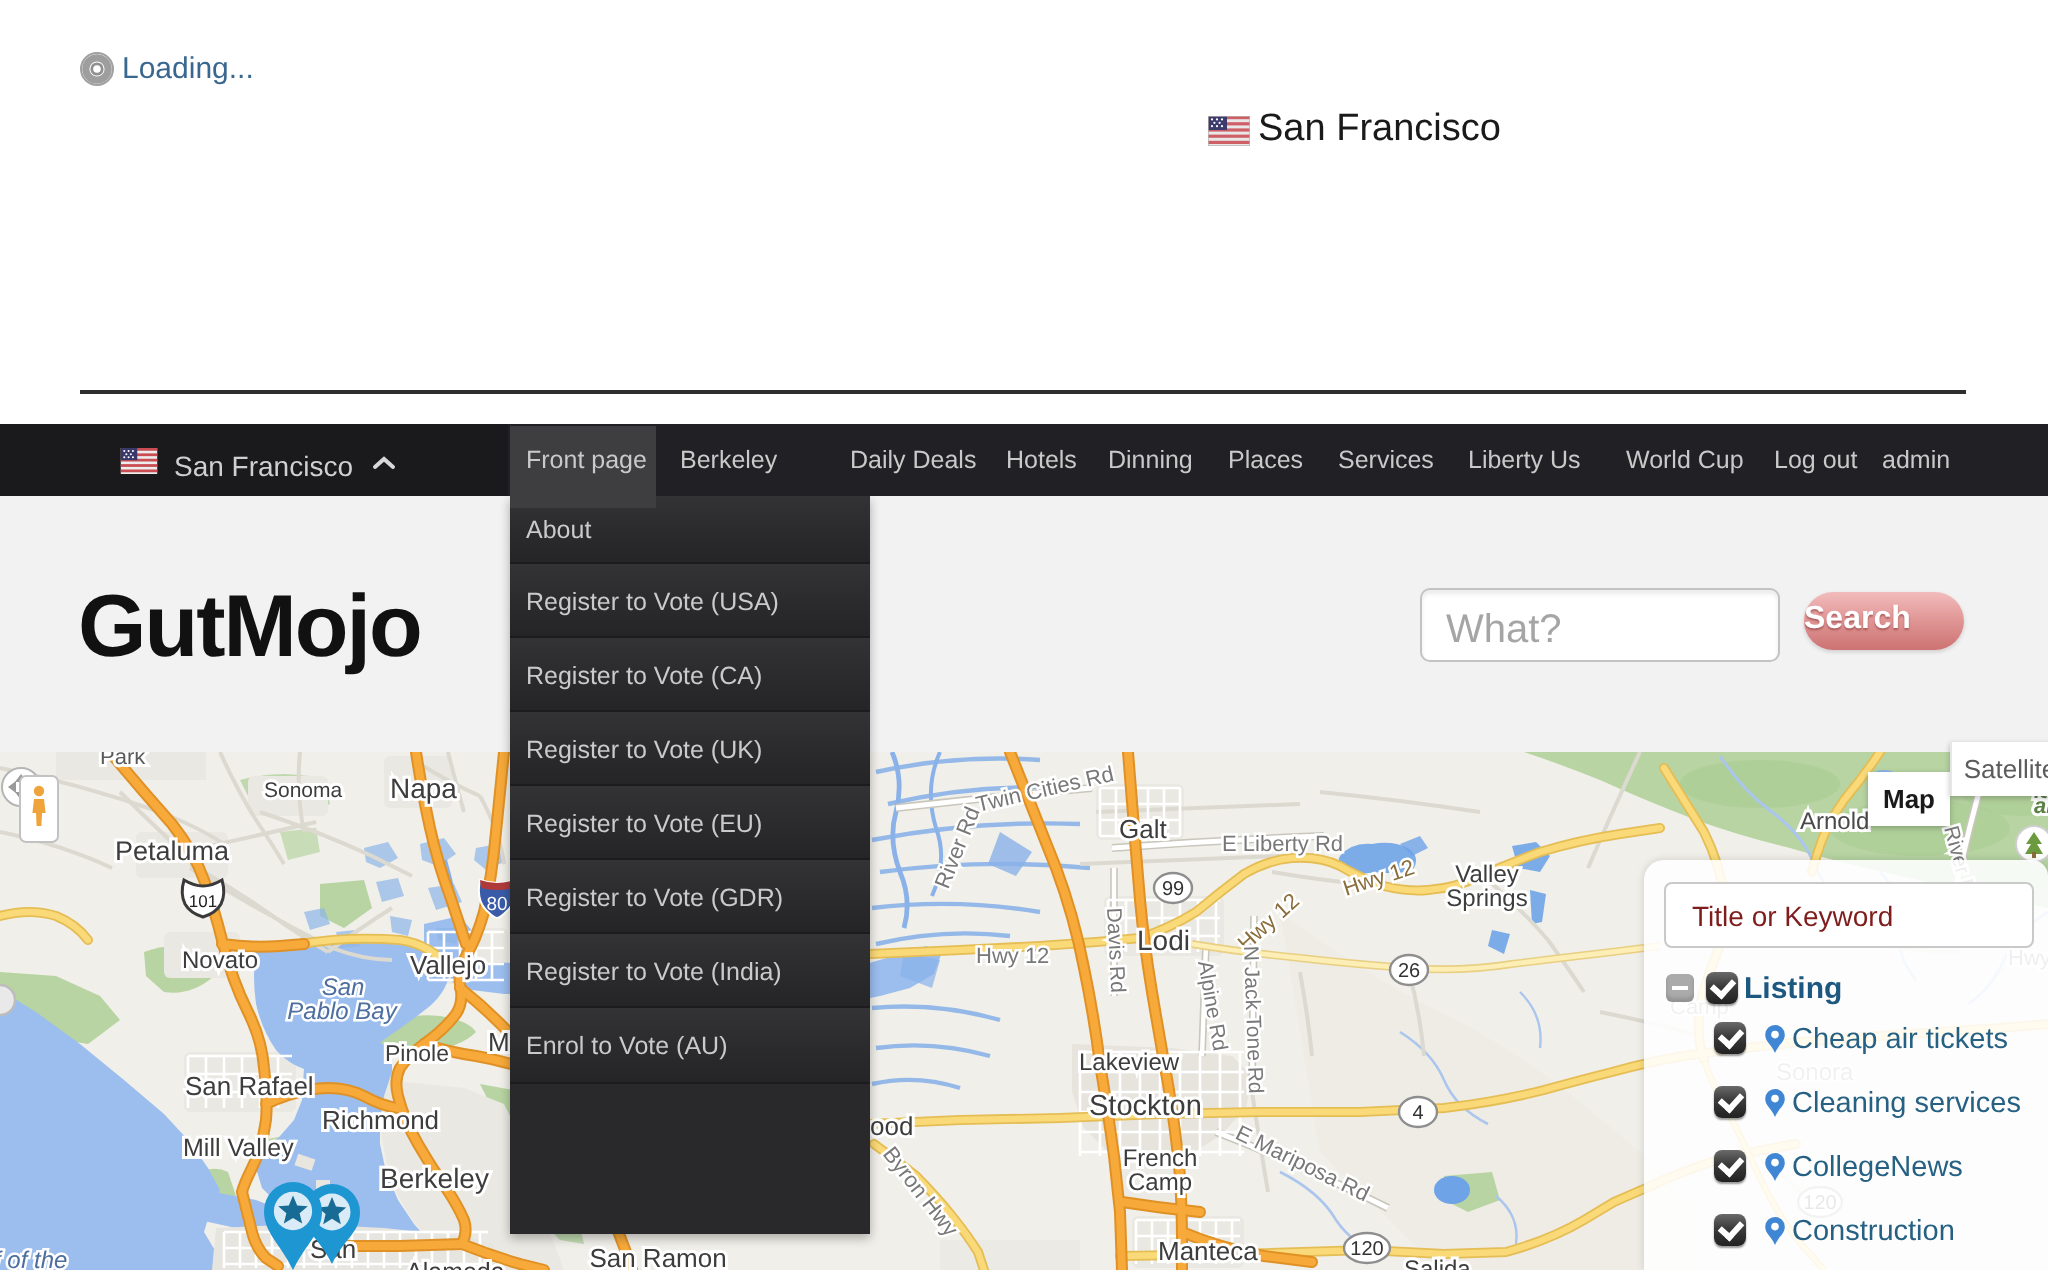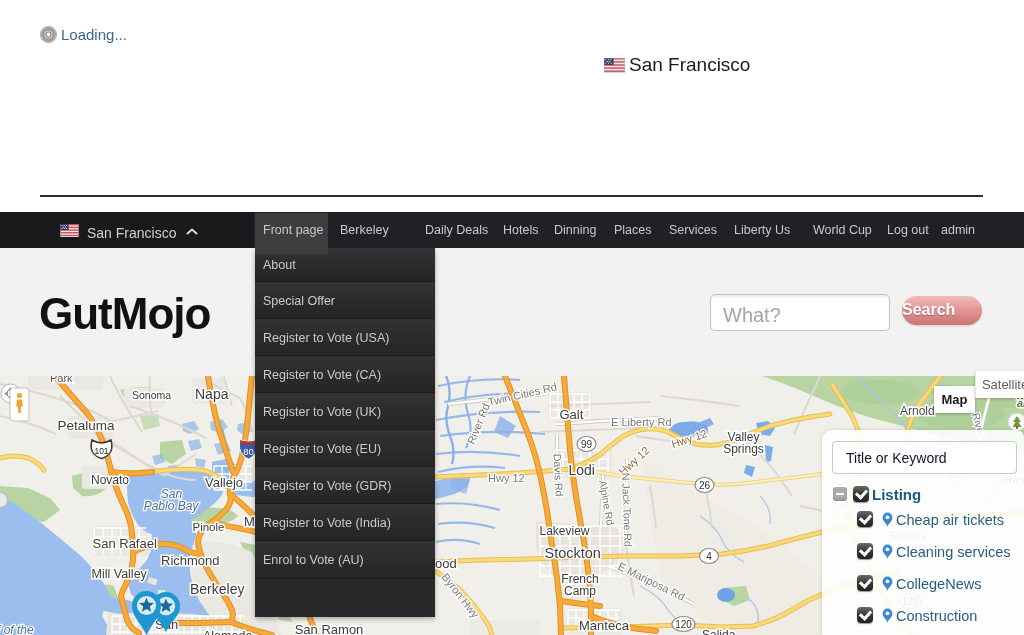--- a/index.html
+++ b/index.html
@@ -44,21 +44,21 @@
 
 .mbtn { position:absolute; z-index:10; background:#fff; font-size:13px; text-align:center;
   box-shadow:0 1px 3px rgba(0,0,0,.25);margin-left:16px; }
 .mbtn.map { left:918px; top:386px; width:41px; height:27px; line-height:27px; font-weight:bold; color:#1a1a1a; }
 .mbtn.sat { left:959px; top:371px; width:59px; height:27px; line-height:27px; color:#5c5c5c; border-left:1px solid #e6e6e6; }
 
 .panel { position:absolute; left:822px; top:430px; width:202px; height:205px; z-index:9;
   background:rgba(255,255,255,.88); border-radius:10px 8px 0 0; box-shadow:0 0 4px rgba(0,0,0,.15); }
 .tik { position:absolute; left:10px; top:11px; width:185px; height:33px; background:#fff;
   border:1px solid #c9c9c9; border-radius:4px; }
-.tik span { position:absolute; left:13px; top:8px; color:#0f172a; font-size:14px; }
+.tik span { position:absolute; left:13px; top:8px; color:#7f1d1d; font-size:14px; }
 .minusbox { position:absolute; left:11px; top:57px; width:14px; height:14px; background:#ababab;
   border-radius:3px; box-shadow:inset 0 -2px 2px rgba(0,0,0,.15); }
 .minusbox::after { content:""; position:absolute; left:3px; top:6px; width:8px; height:2px; background:#fff; }
 .cb { position:absolute; width:16px; height:16px; border-radius:4px;
   background:linear-gradient(180deg,#6a6a6a 0%, #3a3a3a 45%, #222 100%);
   box-shadow:0 1px 1px rgba(0,0,0,.4); }
 .cb::after { content:""; position:absolute; left:3px; top:3px; width:8px; height:5px;
   border-left:3px solid #fff; border-bottom:3px solid #fff; transform:rotate(-48deg); }
 .ptxt { position:absolute; color:#266183; font-size:14.5px; white-space:nowrap; }
 .ltxt { position:absolute; color:#1d5880; font-size:15px; font-weight:bold; }
@@ -490,23 +490,20 @@
 <circle cx="146.5" cy="229.5" r="9.57" fill="#d9ebf7"></circle>
 <polygon points="146.5,221.7 148.6,226.7 153.9,227.1 149.8,230.6 151.1,235.8 146.5,233.0 141.9,235.8 143.2,230.6 139.1,227.1 144.4,226.7" fill="#176b94"></polygon>
 </svg>
   </div>
 
 <div class="dd">
   <div class="dditem" style="height:34px">
       <span style="top:10px">About</span>
     </div>
   <div class="dditem" style="height:37px">
-      <span style="top:12px">Special Offer</span>
-    </div>
-  <div class="dditem" style="height:37px">
       <span style="top:12px">Register to Vote (USA)</span>
     </div>
   <div class="dditem" style="height:37px">
       <span style="top:12px">Register to Vote (CA)</span>
     </div>
   <div class="dditem" style="height:37px">
       <span style="top:12px">Register to Vote (UK)</span>
     </div>
   <div class="dditem" style="height:37px">
       <span style="top:12px">Register to Vote (EU)</span>

